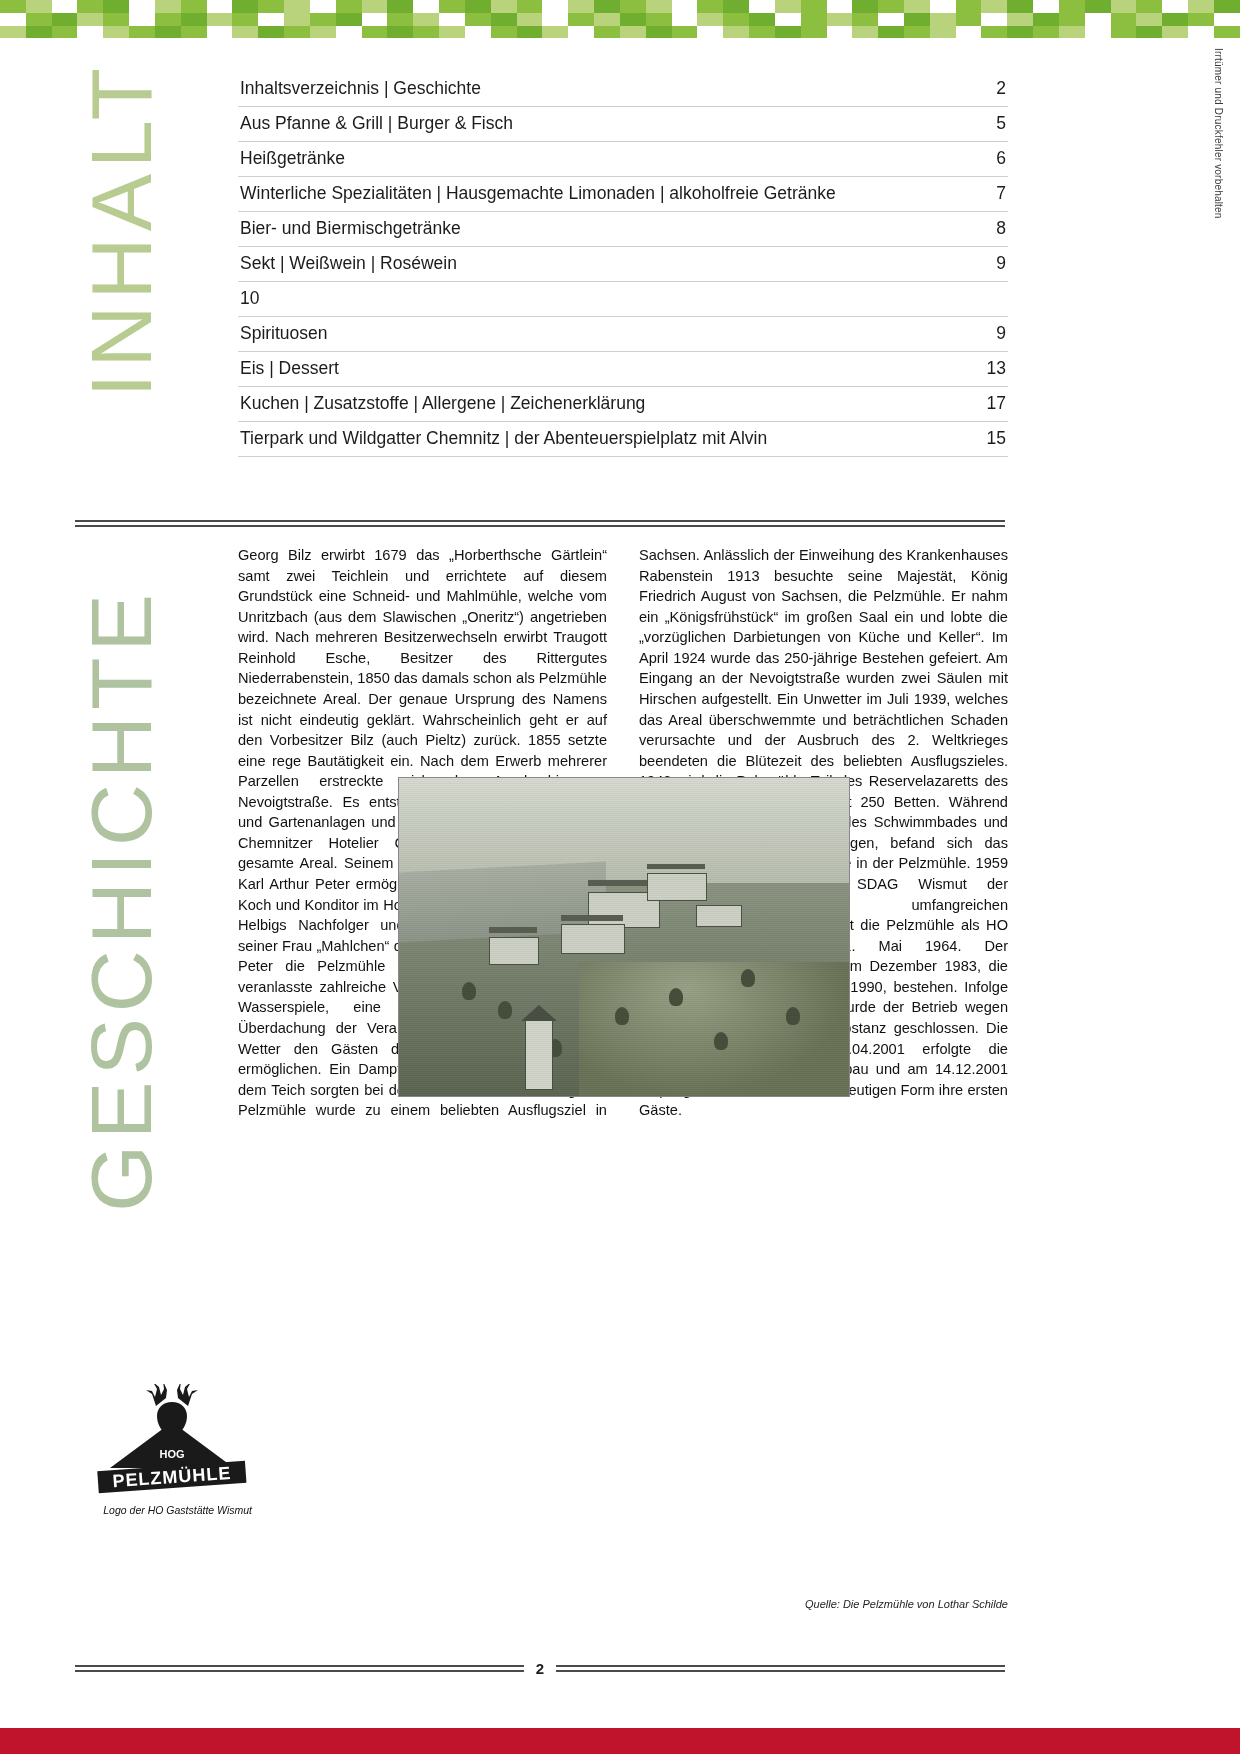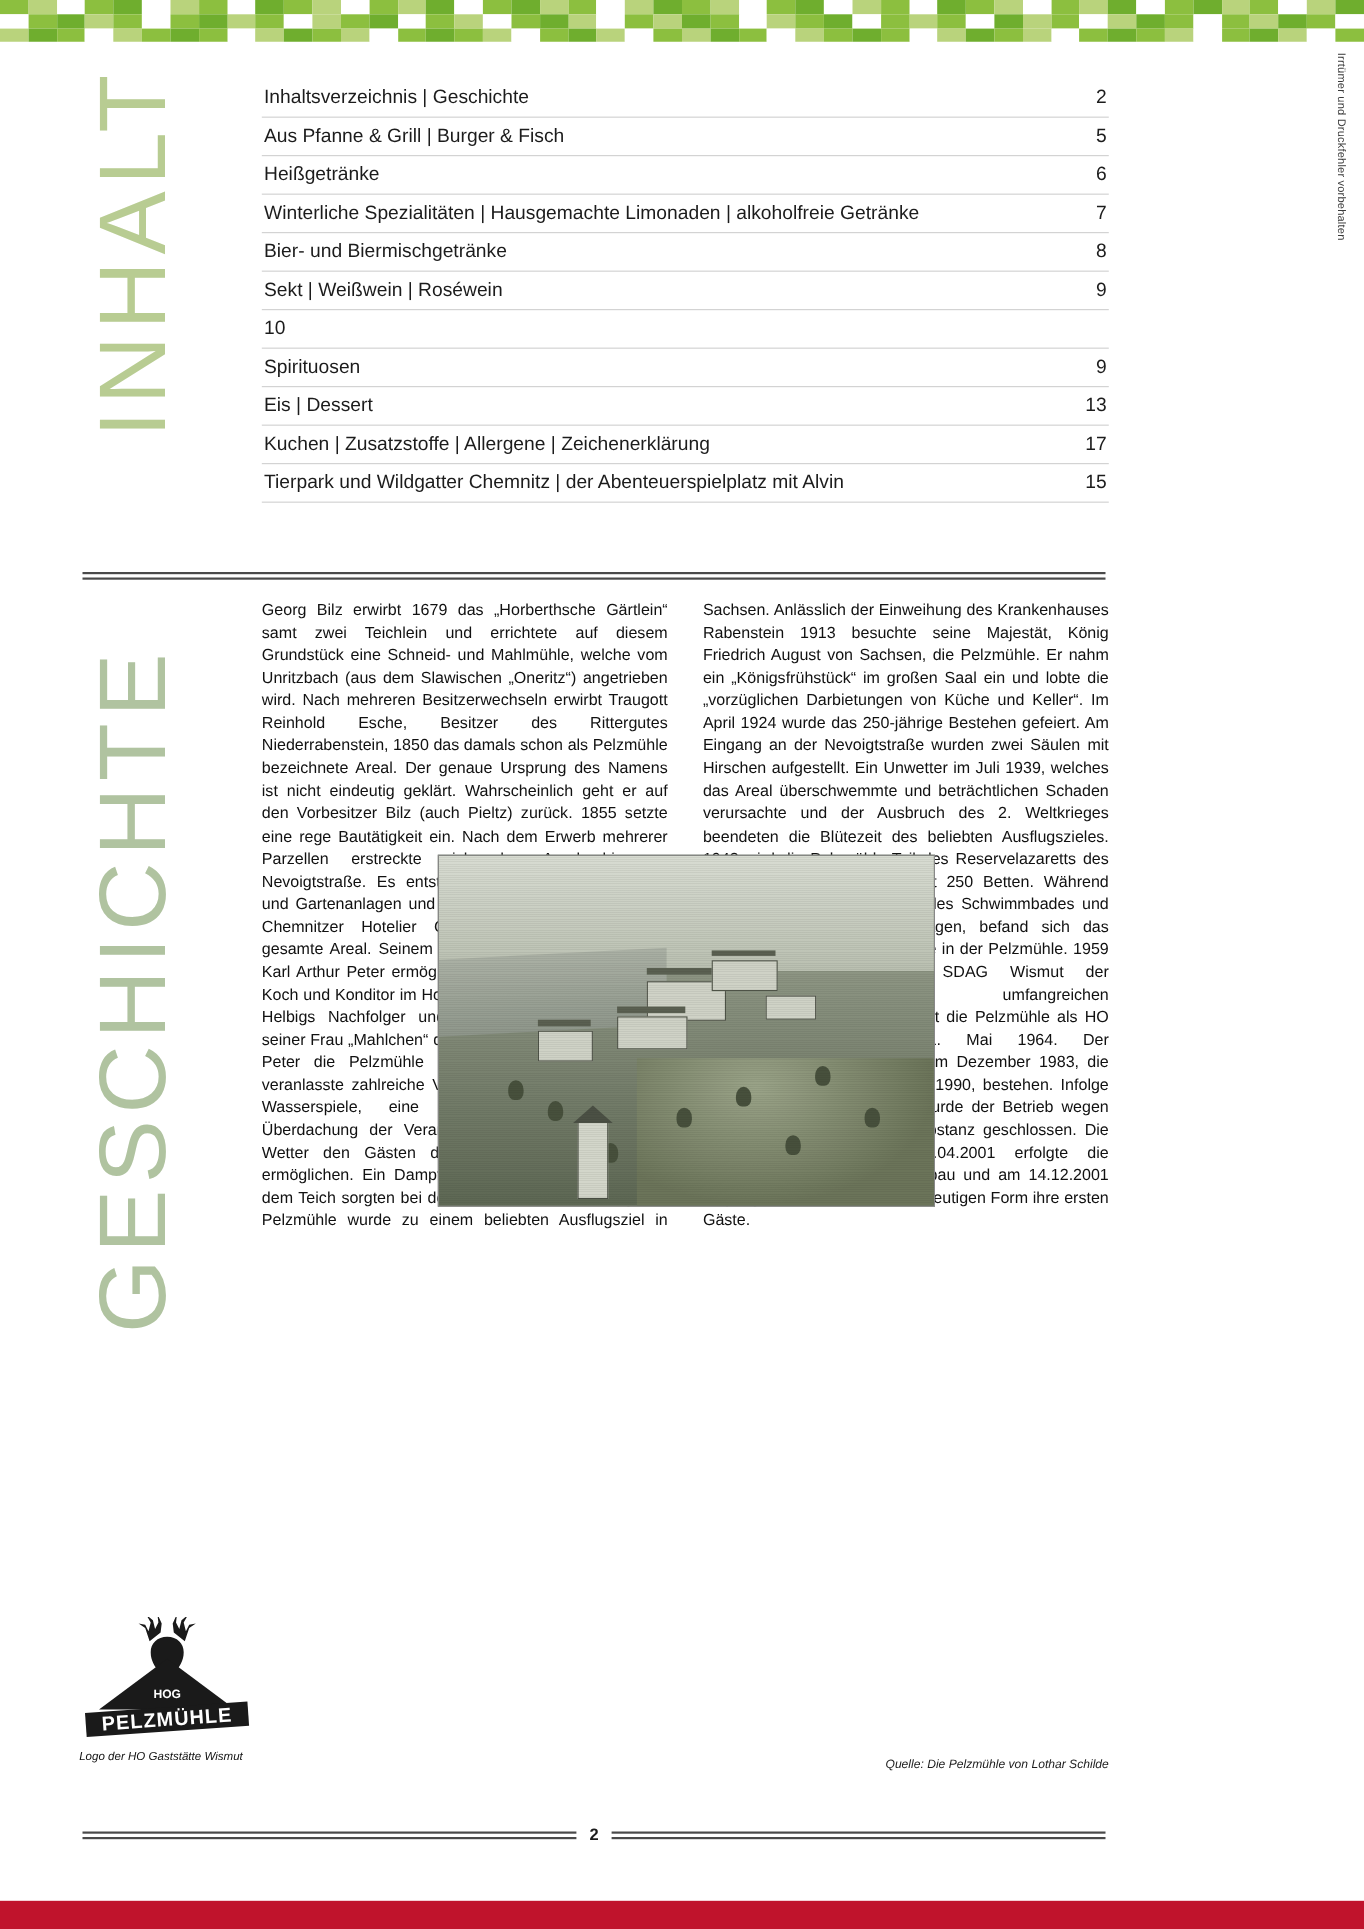--- a/index.html
+++ b/index.html
@@ -190,23 +190,23 @@
     position: absolute; inset: 0;
     background-image:
       repeating-linear-gradient(0deg, rgba(0,0,0,.05) 0 1px, rgba(255,255,255,.03) 1px 2px);
     mix-blend-mode: multiply;
   }
 
   
   .logo-wrap {
     position: absolute;
     left: 72px;
-    top: 1470px;
+    top: 1384px;
     width: 180px;
-    text-align: left;
+    text-align: right;
   }
   .logo-caption {
     font-size: 10.5px;
     font-style: italic;
     color: #111;
     margin-top: 6px;
     white-space: nowrap;
   }
 
   

